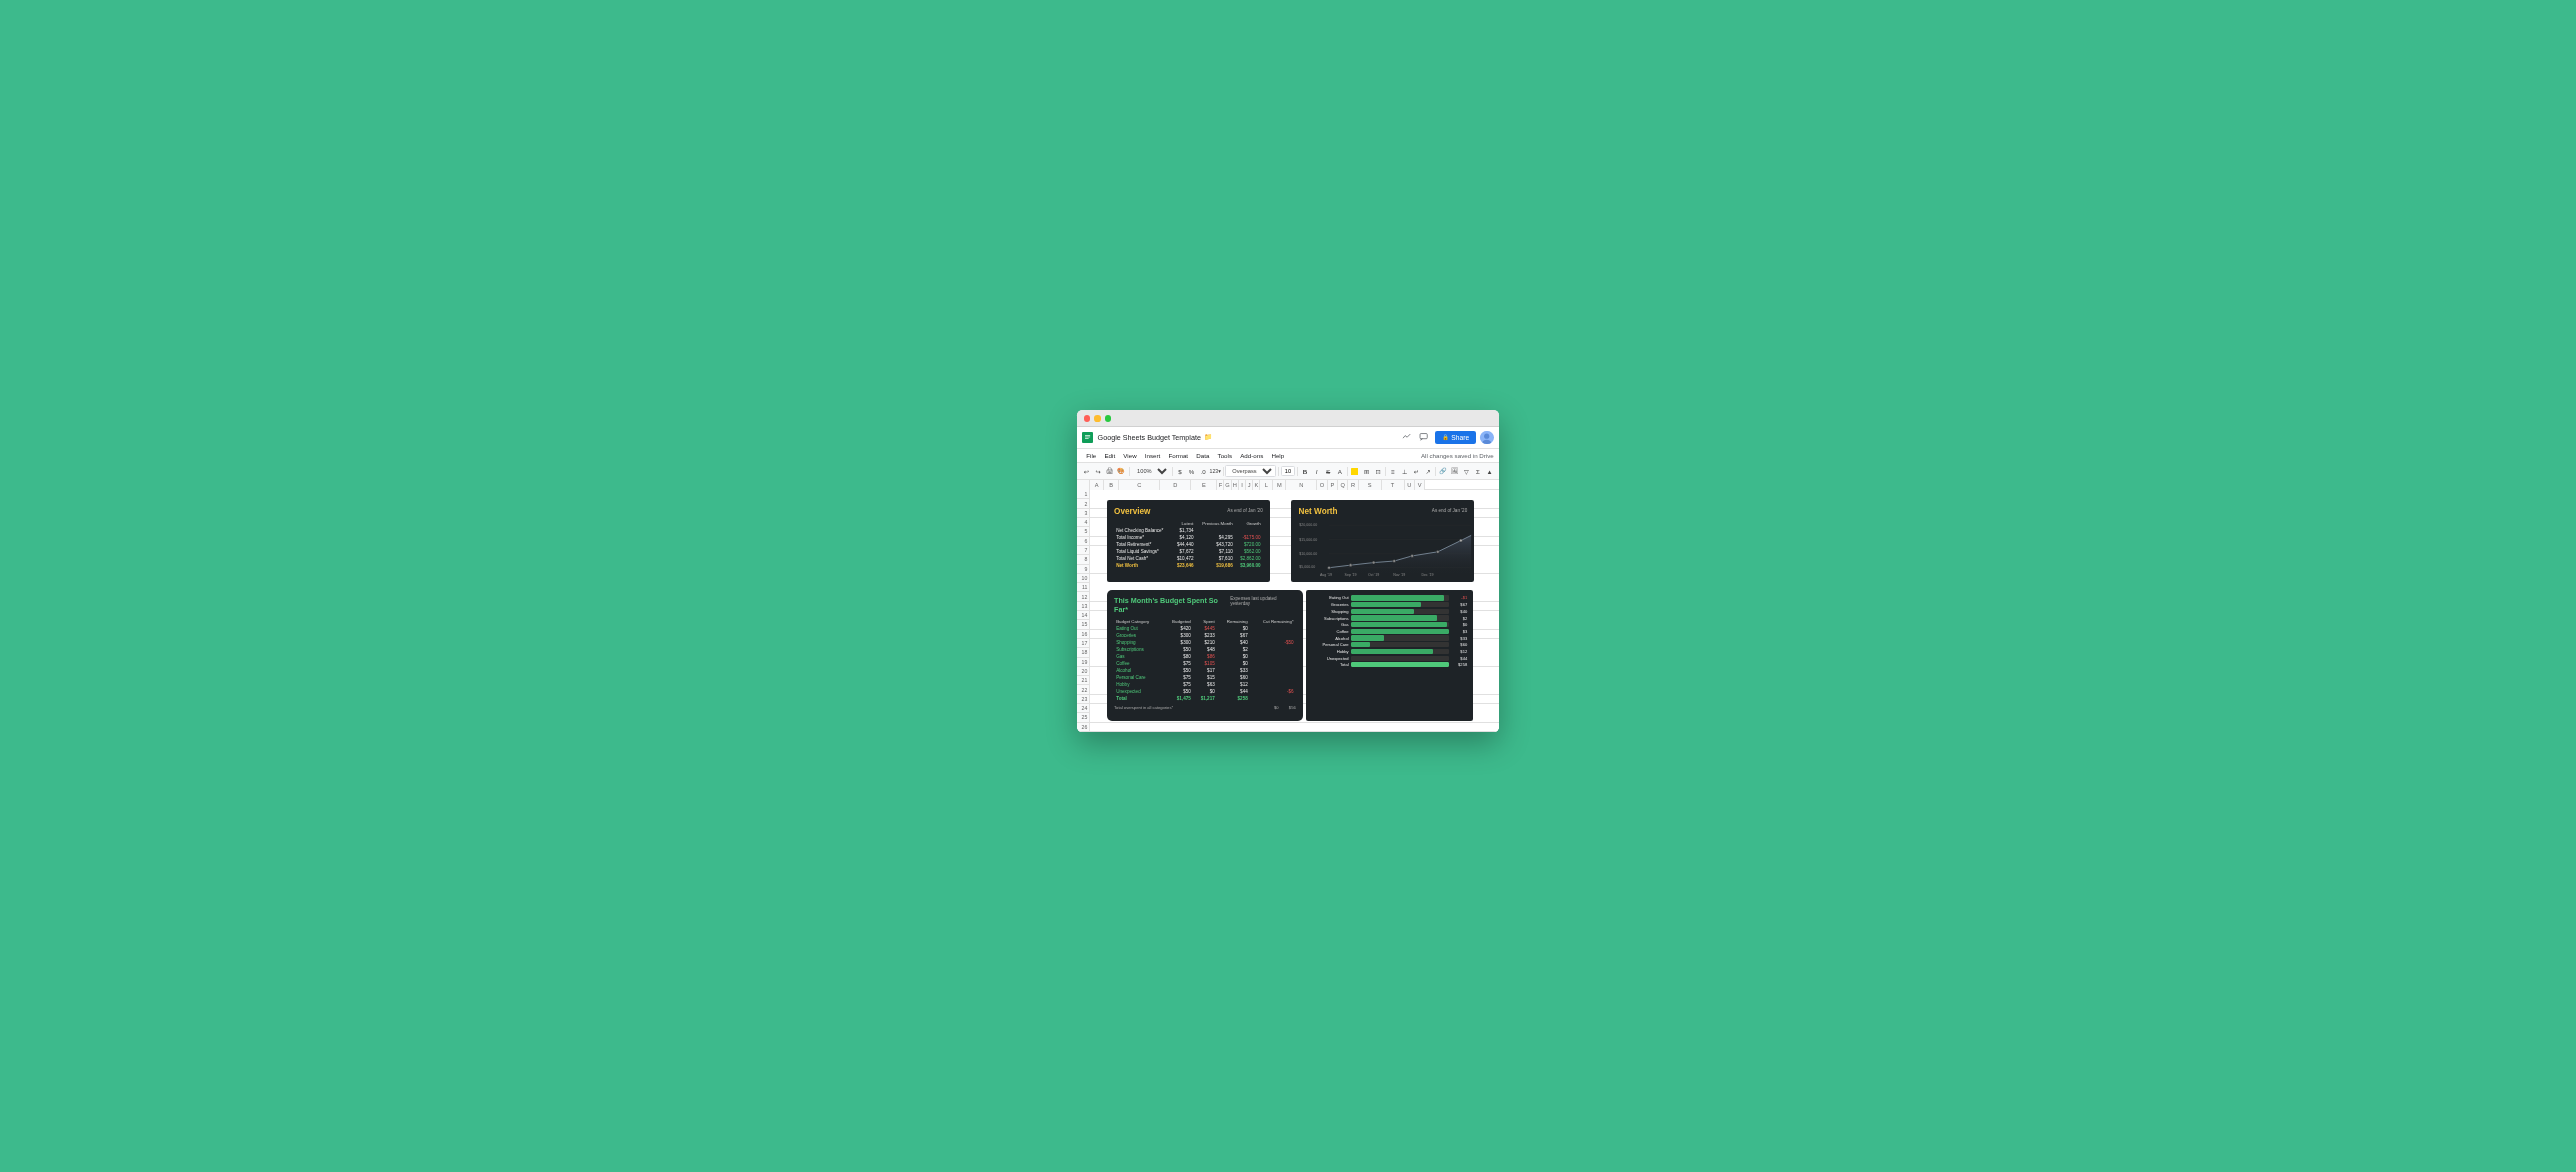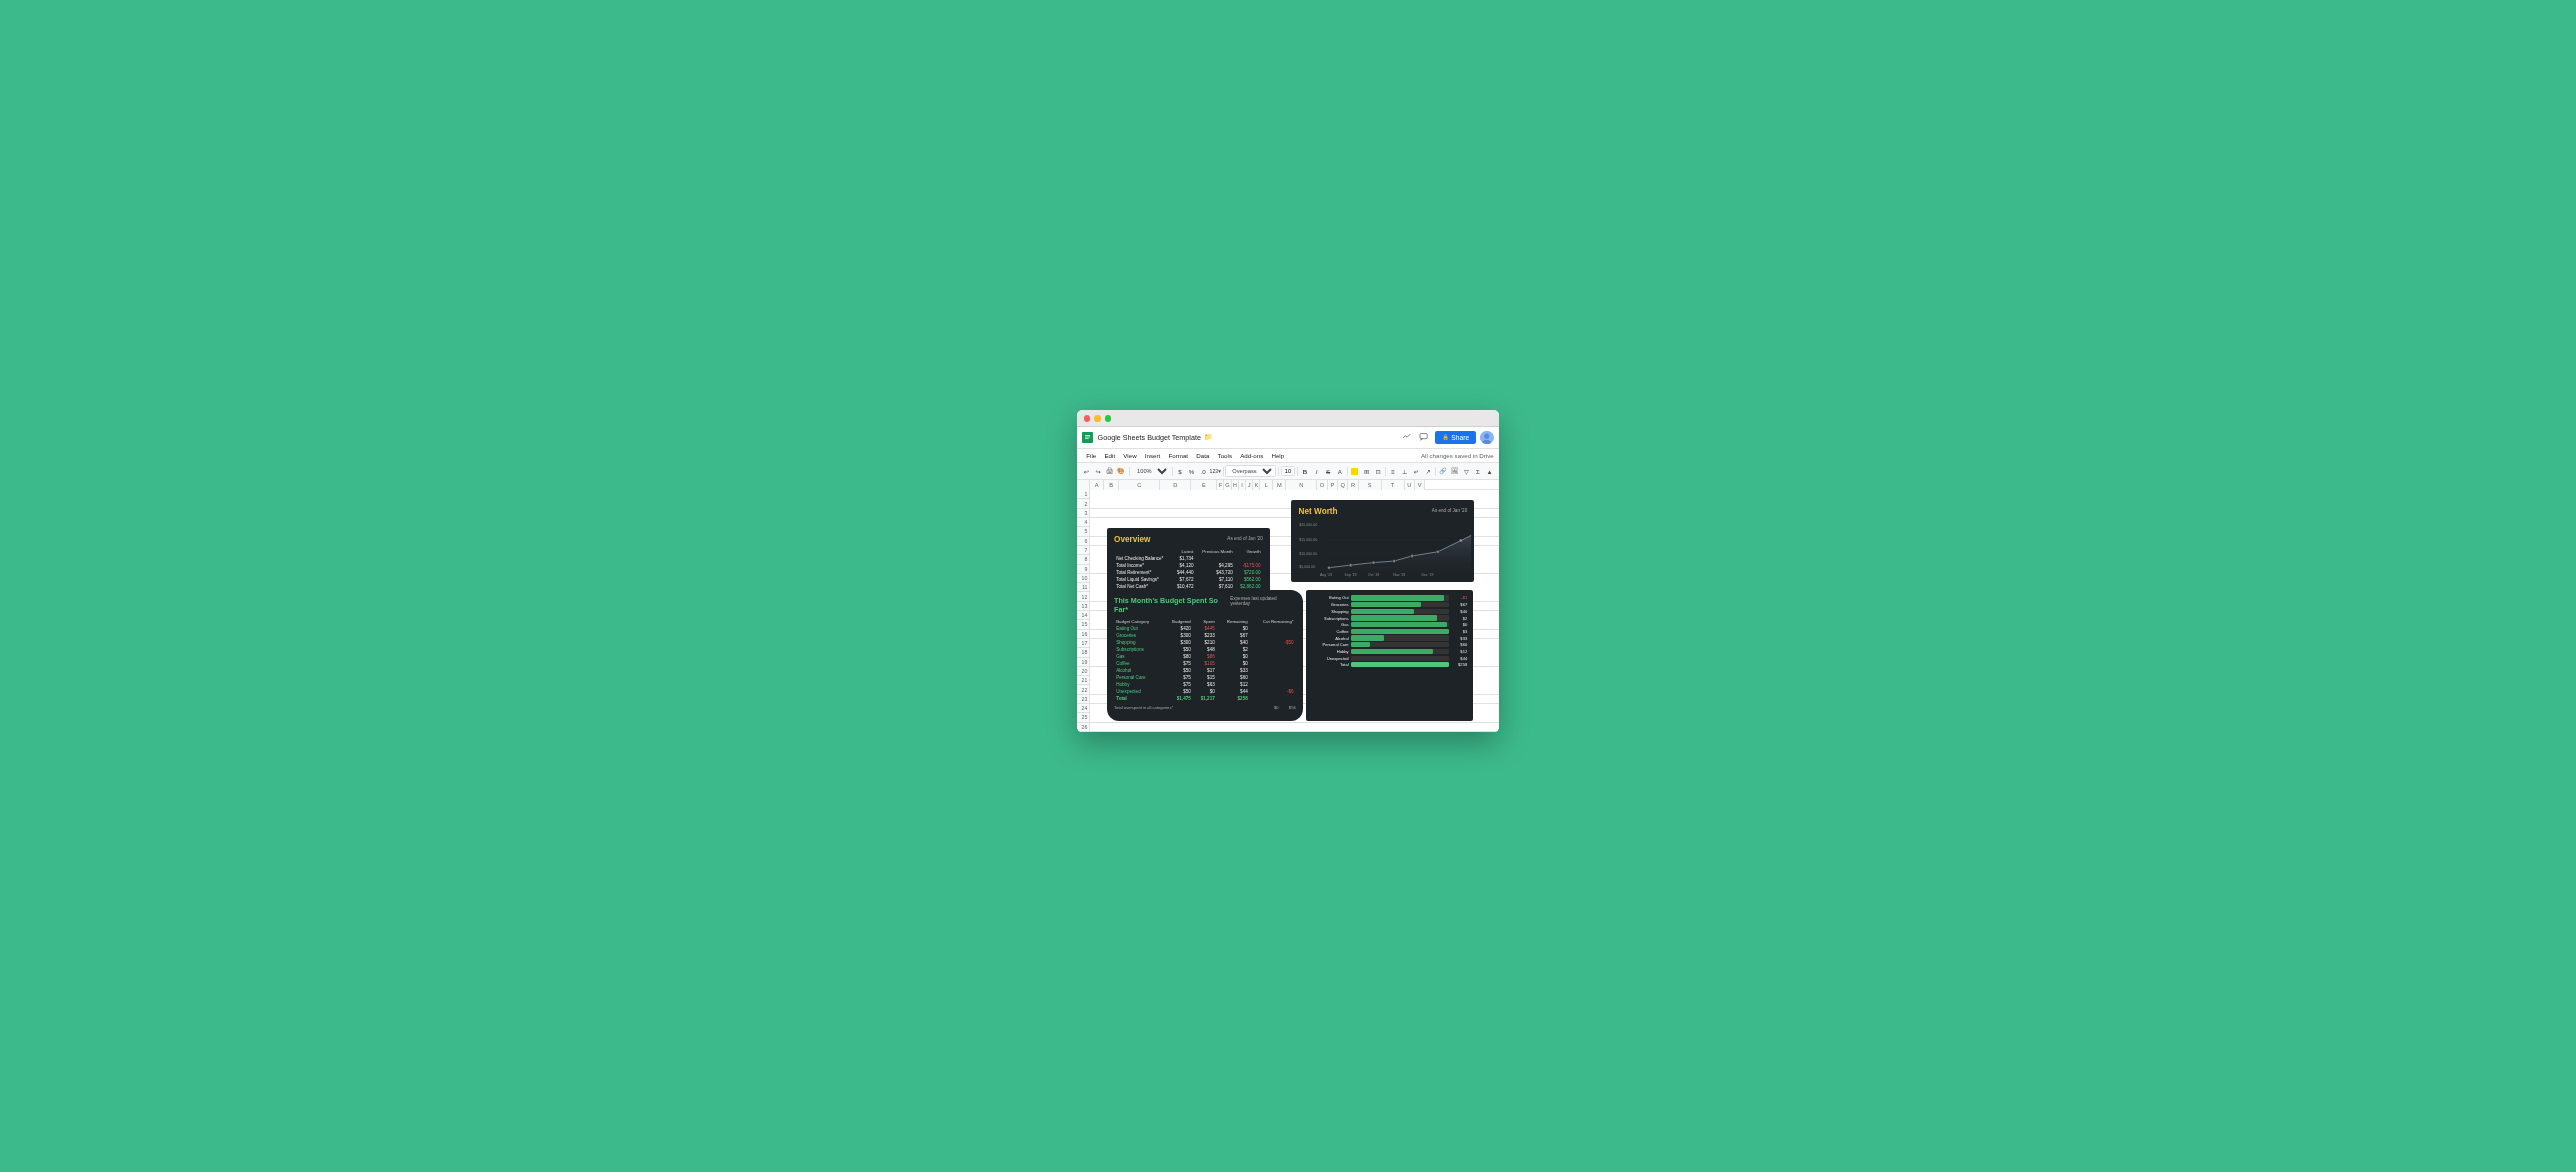--- a/index.html
+++ b/index.html
@@ -271,21 +271,21 @@
       background: #1e2327;
       color: white;
       border-radius: 2.1px;
       padding: 6.2px 7.2px;
     }
 
     .budget-panel {
       position: absolute;
       background: #1e2327;
       color: white;
-      border-radius: 12px;
+      border-radius: 5px;
       padding: 6.2px 7.2px;
     }
 
     .panel-title {
       font-size: 8.2px;
       font-weight: bold;
       color: #f0c040;
     }
 
     .panel-subtitle {
@@ -601,21 +601,21 @@
 
           </div>
 
           <div class="grid-content" style="position:relative; background:#fff; flex:1;">
 
             <div style="position:absolute; top:0; left:0; right:0; bottom:0; pointer-events:none;">
 
               <div style="position:absolute; top:0; left:0; right:0; height:100%; background: repeating-linear-gradient(to bottom, transparent, transparent 8.8px, #e0e0e0 8.8px, #e0e0e0 9.3px);"></div>
             </div>
 
-            <div class="overview-panel" style="left:16.5px; top:10.3px; width:163px; height:82px;margin-top:28px;">
+            <div class="overview-panel" style="left:16.5px; top:10.3px; width:163px; height:82px;">
               <div class="panel-header">
                 <span class="panel-title">Overview</span>
                 <span class="panel-subtitle">As end of Jan '20</span>
               </div>
               <table class="ov-table">
                 <thead>
                   <tr>
                     <th></th>
                     <th>Latest</th>
                     <th>Previous Month</th>

